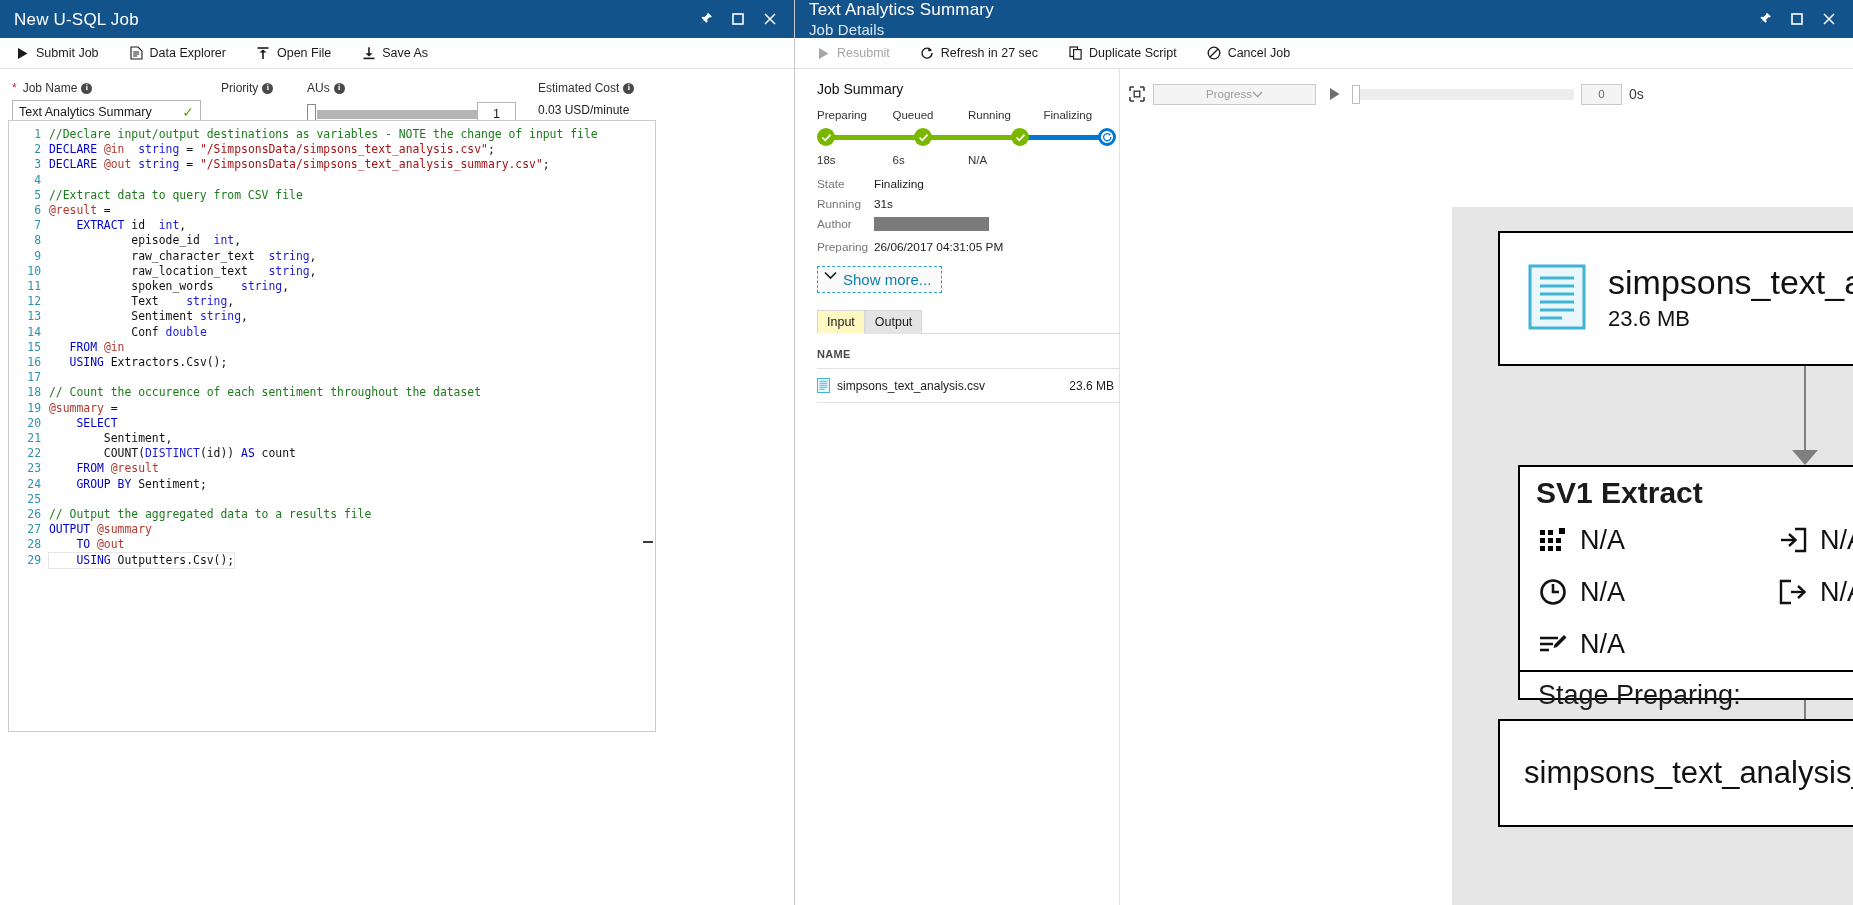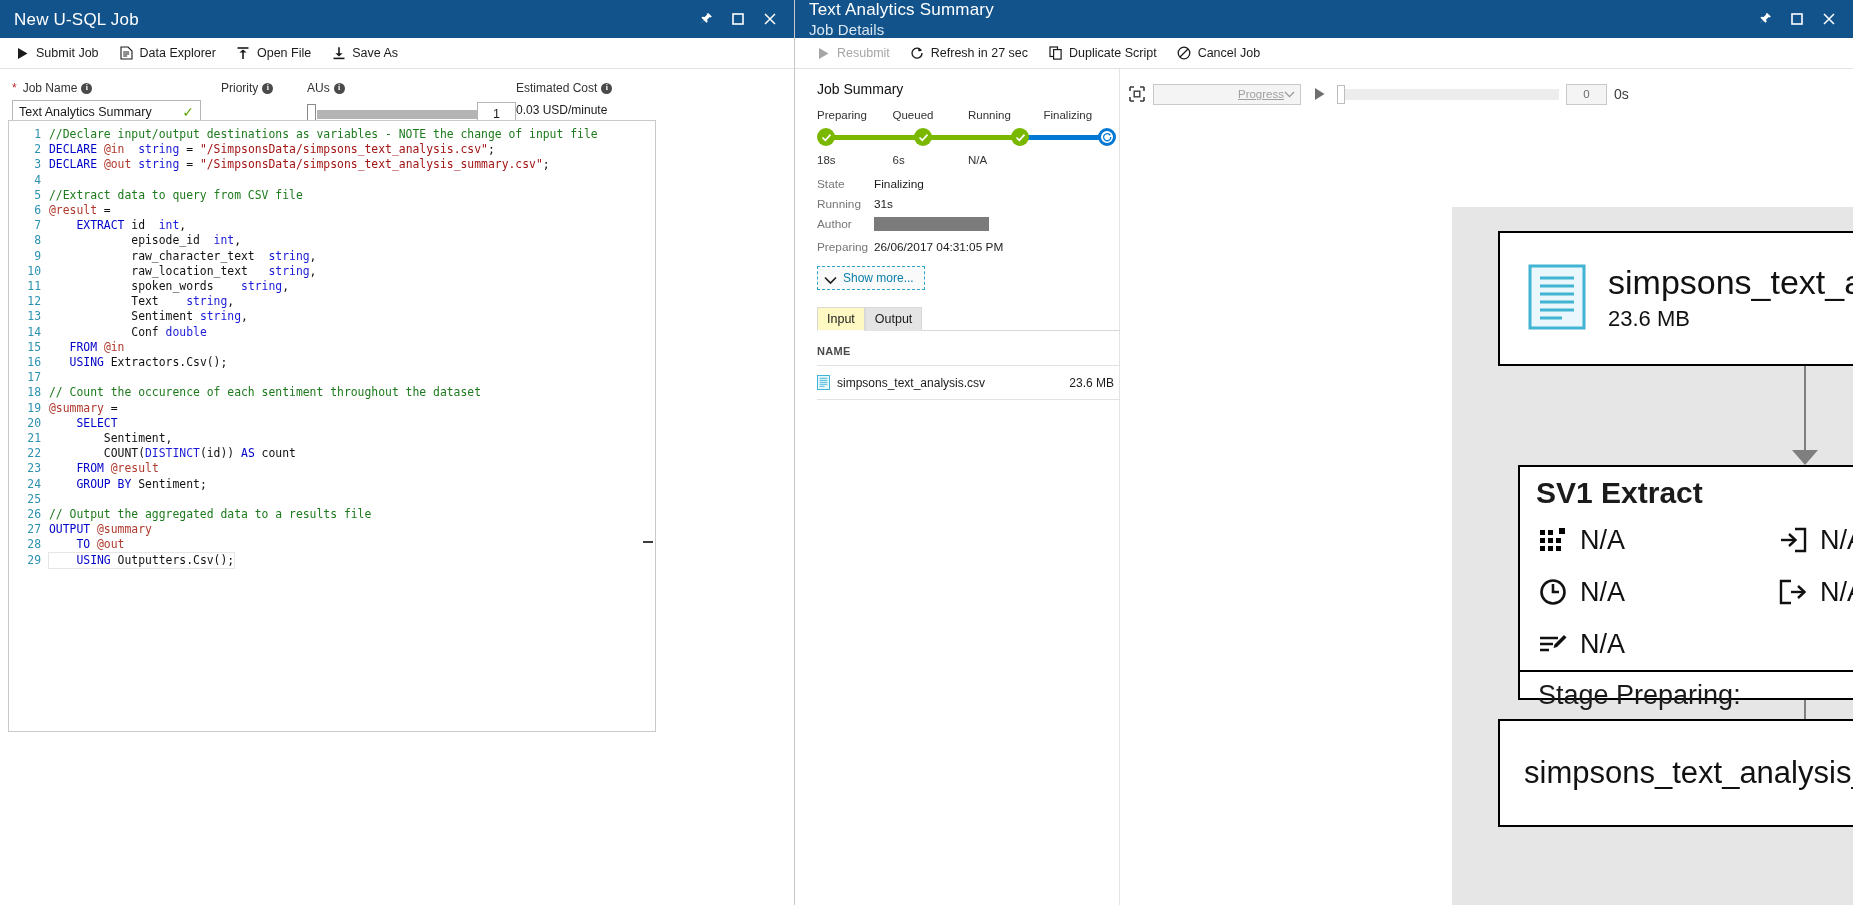--- a/index.html
+++ b/index.html
@@ -26,21 +26,21 @@
   .title-main { font-size:17px; font-weight:400; letter-spacing:.2px; line-height:1; }
   .title-wrap { display:flex; flex-direction:column; justify-content:center; }
   .title-sub { font-size:15px; margin-top:3px; color:#dbe7f1; letter-spacing:.1px; }
   .win-btns { margin-left:auto; display:flex; align-items:center; gap:16px; padding-right:6px; }
   .win-btn { width:16px; height:16px; display:flex; align-items:center; justify-content:center; cursor:pointer; color:#fff; }
   .win-btn svg { display:block; }
 
   
   .toolbar {
     height:31px; border-bottom:1px solid #e2e2e2;
-    display:flex; align-items:center; gap:2px; padding-left:6px; background:#fff;
+    display:flex; align-items:center; gap:12px; padding-left:6px; background:#fff;
   }
   .tb-item {
     display:flex; align-items:center; gap:6px;
     padding:4px 9px; font-size:12.5px; color:#1b1b1b; cursor:pointer; white-space:nowrap;
   }
   .tb-item.disabled { color:#a6a6a6; cursor:default; }
   .tb-ico { width:15px; height:15px; display:flex; align-items:center; justify-content:center; }
   .tb-ico svg { display:block; }
 
   
@@ -112,22 +112,22 @@
   .node svg { display:block; }
   .stage-times { display:flex; font-size:11.5px; color:#333; margin-top:6px; }
   .stage-times div { width:97px; }
 
   .kv { display:flex; font-size:11.8px; padding:3px 0 3px 22px; }
   .kv .k { width:57px; color:#777; }
   .kv .v { color:#1b1b1b; }
   .redacted { display:inline-block; width:115px; height:14px; background:#7b7b7b; }
 
   .show-more {
-    margin:9px 0 0 22px; display:inline-flex; align-items:flex-end; gap:6px;
-    border:1px dashed #2aa5c7; padding:4px 10px 4px 6px; color:#0a7fa8; font-size:12px; cursor:pointer;
+    margin:9px 0 0 22px; display:inline-flex; align-items:flex-start; gap:6px;
+    border:1px dashed #2aa5c7; padding:4px 10px 4px 6px; color:#0a7fa8; font-size:15px; cursor:pointer;
     background:#fafafa;
   }
   .show-more svg { display:block; }
 
   .tabs { margin:16px 0 0 22px; display:flex; border-bottom:1px solid #d8d8d8; width:303px; position:relative; }
   .tab {
     padding:4px 9px 4px 9px; font-size:12.5px; cursor:pointer;
     border:1px solid transparent; border-bottom:none; position:relative; top:1px;
   }
   .tab.active { background:#fef9c3; border-color:#d8d8d8; border-bottom:1px solid #fff; }
@@ -140,23 +140,23 @@
     padding:9px 0; font-size:12px; border-bottom:1px solid #e2e2e2;
   }
   .list-row .fname { display:flex; align-items:center; gap:7px; flex:1; }
   .list-row .fsize { color:#1b1b1b; padding-right:6px; }
   .file-ico { width:13px; height:15px; display:block; }
 
   
   .graph-toolbar { display:flex; align-items:center; gap:7px; padding:10px 0 0 8px; height:40px; }
   .fit-ico { width:18px; height:18px; display:flex; align-items:center; justify-content:center; cursor:pointer; }
   .sel-box {
-    width:148px; height:21px; border:1px solid #c9c9c9; background:#f4f4f4;
-    display:flex; align-items:center; justify-content:flex-end;
-    padding:0 5px; font-size:11.5px; color:#a0a0a0; cursor:pointer;text-decoration:underline;
+    width:163px; height:21px; border:1px solid #c9c9c9; background:#f4f4f4;
+    display:flex; align-items:center; justify-content:center;
+    padding:0 5px; font-size:11.5px; color:#a0a0a0; cursor:pointer;
   }
   .play-btn { width:22px; height:20px; display:flex; align-items:center; justify-content:center; cursor:pointer; }
   .tl-track { position:relative; width:222px; height:20px; display:flex; align-items:center; }
   .tl-bar { position:absolute; left:8px; right:0; height:11px; background:#ededed; }
   .tl-thumb { position:absolute; left:0; width:8px; height:19px; background:#fff; border:1px solid #bdbdbd; }
   .tl-val { width:41px; height:21px; border:1px solid #c9c9c9; background:#f4f4f4; display:flex; align-items:center; justify-content:center; font-size:11.5px; color:#6b6b6b; }
   .tl-time { font-size:14px; color:#3b3b3b; }
 
   
   .graph-canvas {
@@ -291,21 +291,21 @@
         </div>
         <div class="slider-wrap">
           <div class="slider-track" style="width:170px;">
             <div class="slider-bar"></div>
             <div class="slider-thumb"></div>
           </div>
           <div class="au-box">1</div>
         </div>
       </div>
 
-      <div class="fld" style="">
+      <div class="fld" style="margin-left:22px;">
         <div class="fld-label">
           <span>Estimated Cost</span>
           <span class="info-i">i</span>
         </div>
         <div style="font-size:12px;padding-top:3px;">0.03 USD/minute</div>
       </div>
     </div>
 
     <div class="editor">
       <div class="code" id="code-body"><div class="cline"><span class="lno">1</span><span class="ctext"><span class="k-com">//Declare input/output destinations as variables - NOTE the change of input file</span></span></div><div class="cline"><span class="lno">2</span><span class="ctext"><span class="k-kw">DECLARE </span><span class="k-var">@in</span><span class="k-plain">  </span><span class="k-type">string</span><span class="k-plain"> = </span><span class="k-str">"/SimpsonsData/simpsons_text_analysis.csv"</span><span class="k-plain">;</span></span></div><div class="cline"><span class="lno">3</span><span class="ctext"><span class="k-kw">DECLARE </span><span class="k-var">@out</span><span class="k-plain"> </span><span class="k-type">string</span><span class="k-plain"> = </span><span class="k-str">"/SimpsonsData/simpsons_text_analysis_summary.csv"</span><span class="k-plain">;</span></span></div><div class="cline"><span class="lno">4</span><span class="ctext"> </span></div><div class="cline"><span class="lno">5</span><span class="ctext"><span class="k-com">//Extract data to query from CSV file</span></span></div><div class="cline"><span class="lno">6</span><span class="ctext"><span class="k-var">@result</span><span class="k-plain"> =</span></span></div><div class="cline"><span class="lno">7</span><span class="ctext"><span class="k-plain">    </span><span class="k-kw">EXTRACT</span><span class="k-plain"> id  </span><span class="k-type">int</span><span class="k-plain">,</span></span></div><div class="cline"><span class="lno">8</span><span class="ctext"><span class="k-plain">            episode_id  </span><span class="k-type">int</span><span class="k-plain">,</span></span></div><div class="cline"><span class="lno">9</span><span class="ctext"><span class="k-plain">            raw_character_text  </span><span class="k-type">string</span><span class="k-plain">,</span></span></div><div class="cline"><span class="lno">10</span><span class="ctext"><span class="k-plain">            raw_location_text   </span><span class="k-type">string</span><span class="k-plain">,</span></span></div><div class="cline"><span class="lno">11</span><span class="ctext"><span class="k-plain">            spoken_words    </span><span class="k-type">string</span><span class="k-plain">,</span></span></div><div class="cline"><span class="lno">12</span><span class="ctext"><span class="k-plain">            Text    </span><span class="k-type">string</span><span class="k-plain">,</span></span></div><div class="cline"><span class="lno">13</span><span class="ctext"><span class="k-plain">            Sentiment </span><span class="k-type">string</span><span class="k-plain">,</span></span></div><div class="cline"><span class="lno">14</span><span class="ctext"><span class="k-plain">            Conf </span><span class="k-type">double</span></span></div><div class="cline"><span class="lno">15</span><span class="ctext"><span class="k-plain">   </span><span class="k-kw">FROM</span><span class="k-plain"> </span><span class="k-var">@in</span></span></div><div class="cline"><span class="lno">16</span><span class="ctext"><span class="k-plain">   </span><span class="k-kw">USING</span><span class="k-plain"> Extractors.Csv();</span></span></div><div class="cline"><span class="lno">17</span><span class="ctext"> </span></div><div class="cline"><span class="lno">18</span><span class="ctext"><span class="k-com">// Count the occurence of each sentiment throughout the dataset</span></span></div><div class="cline"><span class="lno">19</span><span class="ctext"><span class="k-var">@summary</span><span class="k-plain"> =</span></span></div><div class="cline"><span class="lno">20</span><span class="ctext"><span class="k-plain">    </span><span class="k-kw">SELECT</span></span></div><div class="cline"><span class="lno">21</span><span class="ctext"><span class="k-plain">        Sentiment,</span></span></div><div class="cline"><span class="lno">22</span><span class="ctext"><span class="k-plain">        COUNT(</span><span class="k-type">DISTINCT</span><span class="k-plain">(id)) </span><span class="k-kw">AS</span><span class="k-plain"> count</span></span></div><div class="cline"><span class="lno">23</span><span class="ctext"><span class="k-plain">    </span><span class="k-kw">FROM</span><span class="k-plain"> </span><span class="k-var">@result</span></span></div><div class="cline"><span class="lno">24</span><span class="ctext"><span class="k-plain">    </span><span class="k-kw">GROUP BY</span><span class="k-plain"> Sentiment;</span></span></div><div class="cline"><span class="lno">25</span><span class="ctext"> </span></div><div class="cline"><span class="lno">26</span><span class="ctext"><span class="k-com">// Output the aggregated data to a results file</span></span></div><div class="cline"><span class="lno">27</span><span class="ctext"><span class="k-kw">OUTPUT</span><span class="k-plain"> </span><span class="k-var">@summary</span></span></div><div class="cline"><span class="lno">28</span><span class="ctext"><span class="k-plain">    </span><span class="k-kw">TO</span><span class="k-plain"> </span><span class="k-var">@out</span></span></div><div class="cline current"><span class="lno">29</span><span class="ctext"><span class="k-plain">    </span><span class="k-kw">USING</span><span class="k-plain"> Outputters.Csv();</span></span></div></div>

